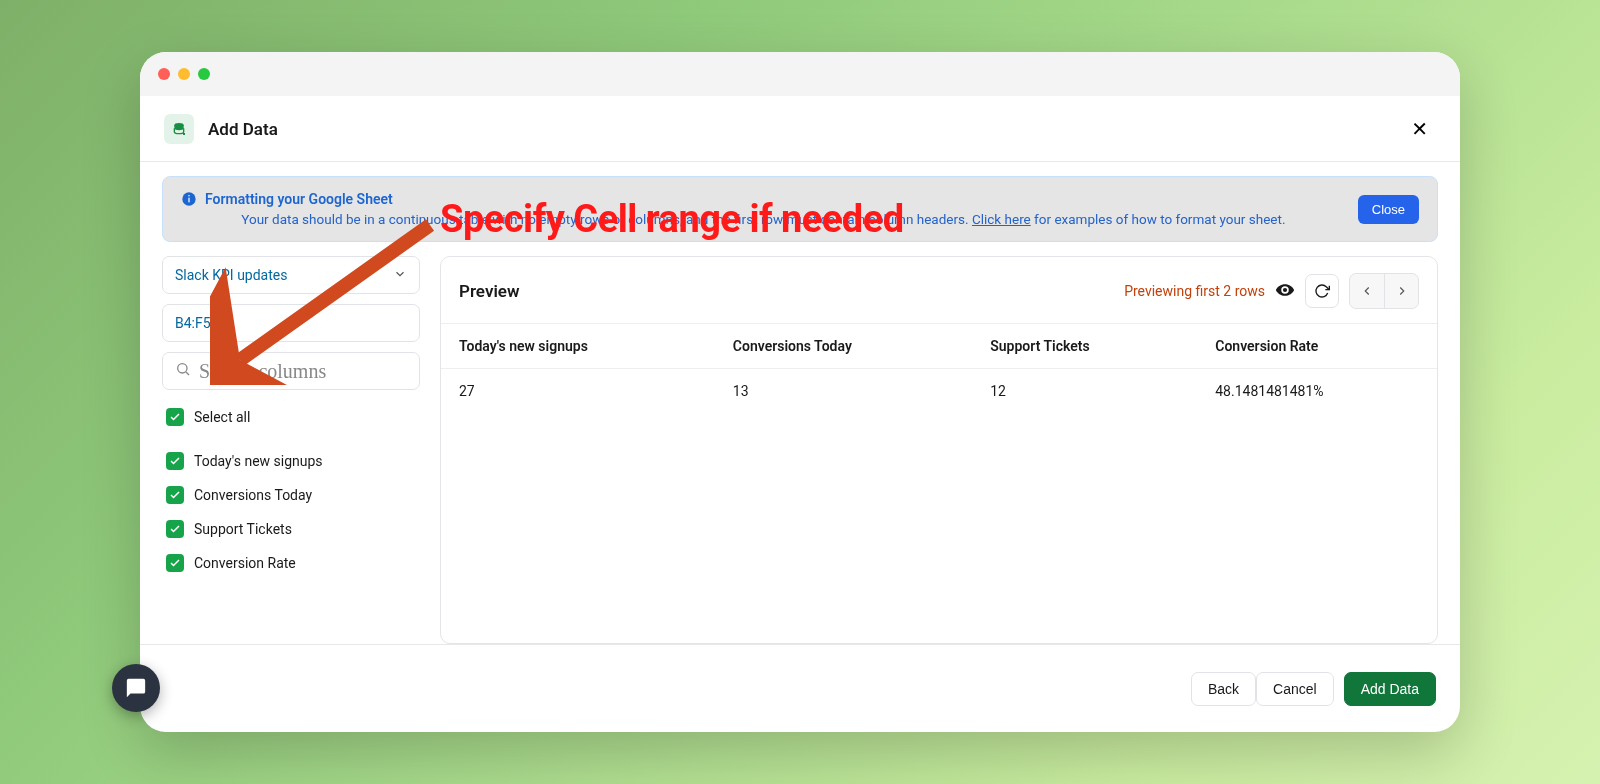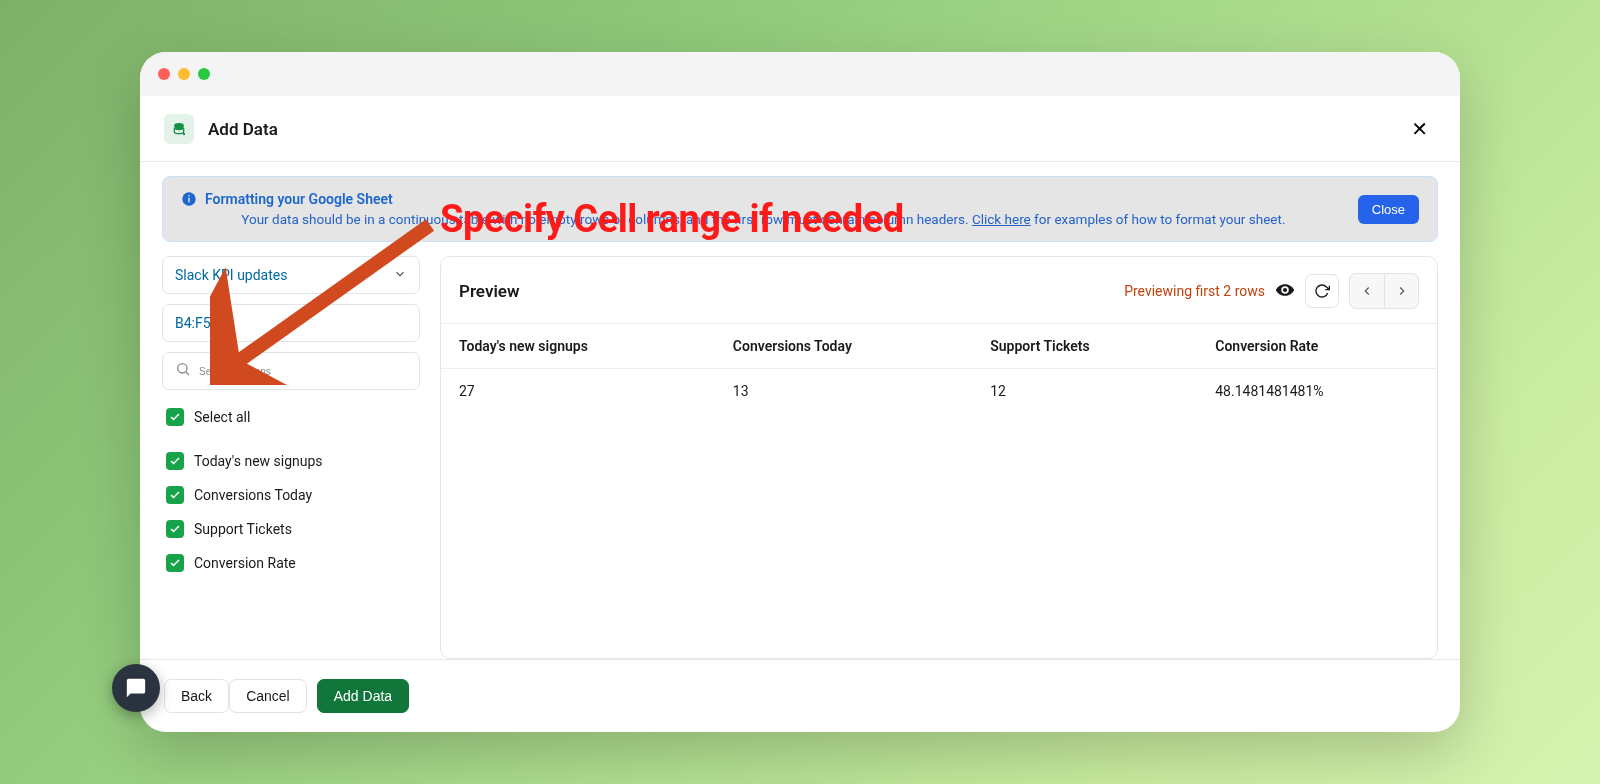--- a/index.html
+++ b/index.html
@@ -129,22 +129,23 @@
     .search-wrap {
       border: 1px solid #e1e3e6;
       border-radius: 7px;
       height: 38px;
       display:flex;align-items:center;
       padding:0 12px;gap:8px;
       margin-bottom: 10px;
     }
     .search-input {
       border:none;outline:none;flex:1;
-      font-size:10px;color:#0369a1;
+      font-size:20px;color:#0369a1;
       background:transparent;
+      font-family:Liberation Serif, serif;
     }
     .search-input::placeholder{color:#888;}
     .list-row {
       display:flex;align-items:center;gap:10px;
       padding: 8px 4px;
       font-size: 14px;
       color: #1a1a1a;
     }
     .checkbox {
       width:18px;height:18px;border-radius:4px;
@@ -200,22 +201,22 @@
     .table th {
       text-align:left;font-size:14px;font-weight:600;color:#1a1a1a;
       padding:14px 18px;border-top:1px solid #eceef0;
     }
     .table td {
       font-size:14px;color:#1a1a1a;
       padding:14px 18px;border-top:1px solid #eceef0;
     }
     .footer {
       border-top:1px solid #e8e8e8;
-      height:73px;
-      display:flex;align-items:center;justify-content:flex-start;
+      height:88px;
+      display:flex;align-items:center;justify-content:flex-end;
       padding:0 24px;
     }
     .btn {
       border:1px solid #e1e3e6;background:#fff;border-radius:7px;
       padding:8px 16px;font-size:14px;cursor:pointer;color:#1a1a1a;
     }
     .btn-primary { background:#11763a;border-color:#11763a;color:#fff;font-weight:500; }
     .footer-right{display:flex;gap:10px;}
 
     .chat-bubble {

